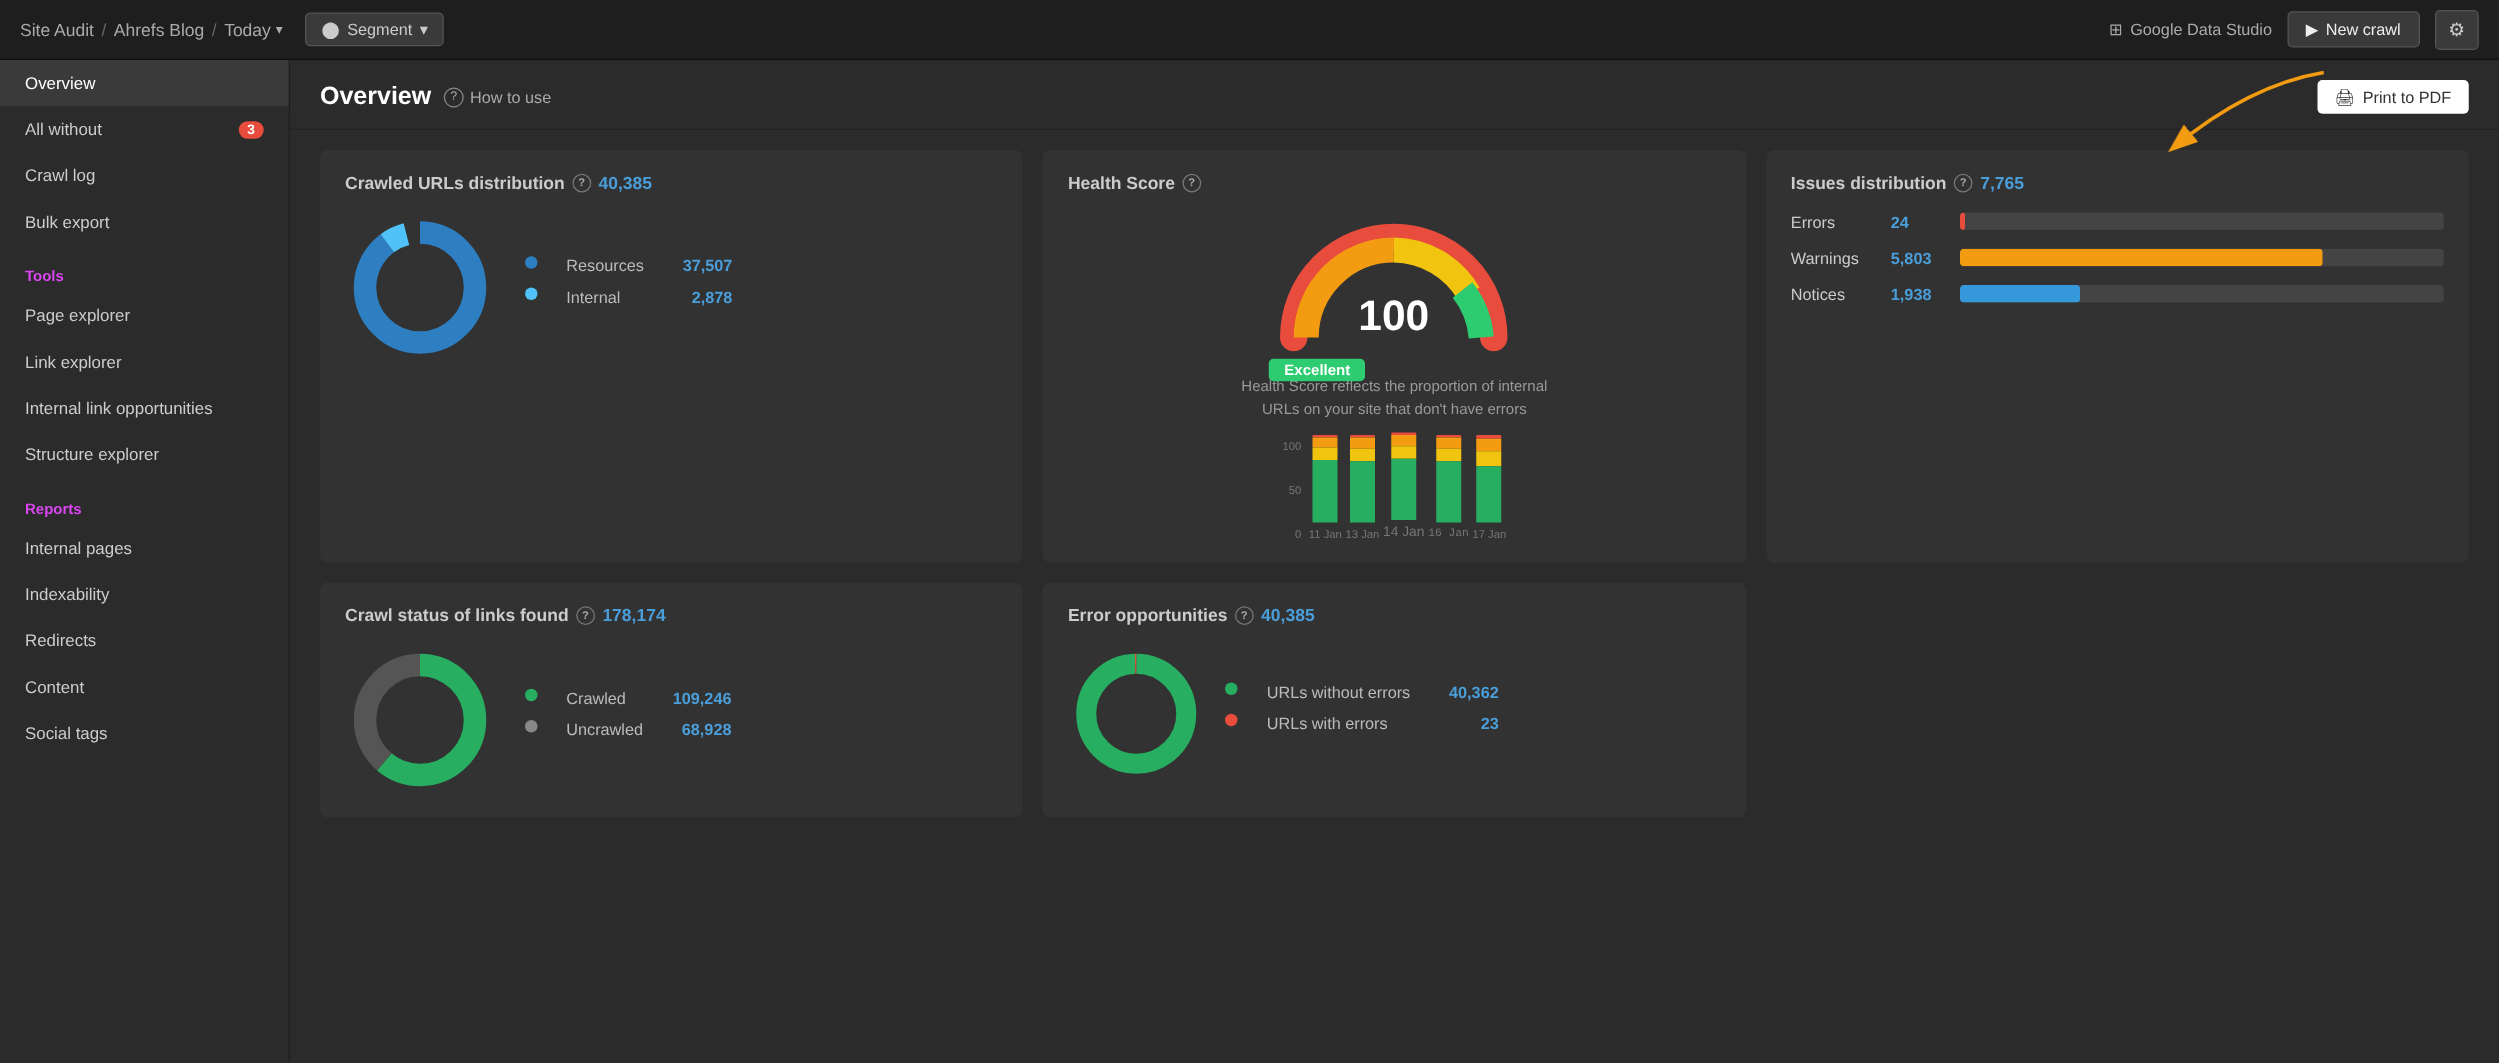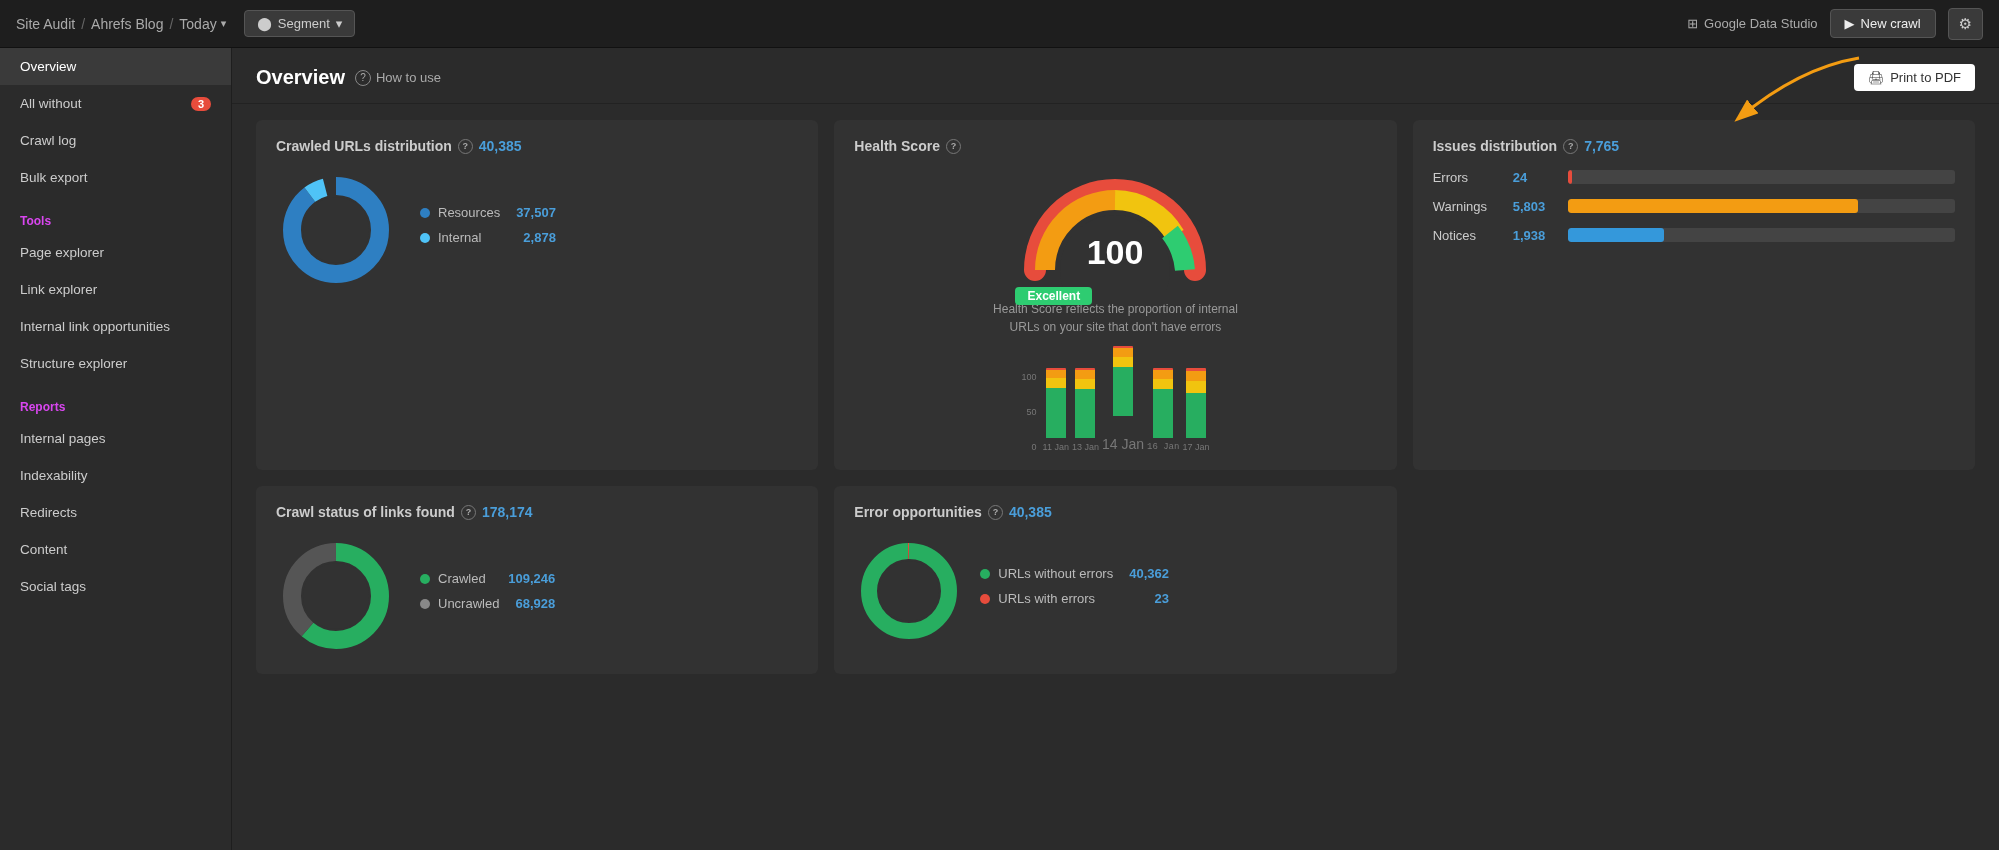--- a/index.html
+++ b/index.html
@@ -214,22 +214,22 @@
     }
     .donut-wrap {
       position: relative;
       width: 120px;
       height: 120px;
       flex-shrink: 0;
     }
     .donut-wrap svg { width: 120px; height: 120px; }
     .legend-item {
       display: flex;
-      align-items: center;
-      gap: 8px;
+      align-items: flex-start;
+      gap: 23px;
       margin-bottom: 10px;
       font-size: 13px;
     }
     .legend-dot {
       width: 10px; height: 10px;
       border-radius: 50%;
       flex-shrink: 0;
     }
     .legend-label { color: #bbb; flex: 1; }
     .legend-value { color: #4a9eda; font-weight: 600; margin-left: 8px; }
@@ -491,21 +491,21 @@
                 <div style="width:20px;height:9px;background:#f39c12;"></div>
                 <div style="width:20px;height:10px;background:#f1c40f;"></div>
                 <div style="width:20px;height:49px;background:#27ae60;"></div>
                 <div style="font-size:9px;color:#777;margin-top:4px;white-space:nowrap;">13 Jan</div>
               </div>
               <div style="display:flex;flex-direction:column;align-items:center;gap:0;">
                 <div style="width:20px;height:2px;background:#e74c3c;border-radius:1px 1px 0 0;"></div>
                 <div style="width:20px;height:9px;background:#f39c12;"></div>
                 <div style="width:20px;height:10px;background:#f1c40f;"></div>
                 <div style="width:20px;height:49px;background:#27ae60;"></div>
-                <div style="font-size:14px;color:#777;margin-top:20px;white-space:nowrap;">14 Jan</div>
+                <div style="font-size:11px;color:#777;margin-top:4px;white-space:nowrap;">14 Jan</div>
               </div>
               <div style="display:flex;flex-direction:column;align-items:center;gap:0;">
                 <div style="width:20px;height:2px;background:#e74c3c;border-radius:1px 1px 0 0;"></div>
                 <div style="width:20px;height:9px;background:#f39c12;"></div>
                 <div style="width:20px;height:10px;background:#f1c40f;"></div>
                 <div style="width:20px;height:49px;background:#27ae60;"></div>
                 <div style="font-size:9px;color:#777;margin-top:4px;white-space:nowrap;font-family:Liberation Mono, monospace;">16 Jan</div>
               </div>
               <div style="display:flex;flex-direction:column;align-items:center;gap:0;">
                 <div style="width:20px;height:3px;background:#e74c3c;border-radius:1px 1px 0 0;"></div>

